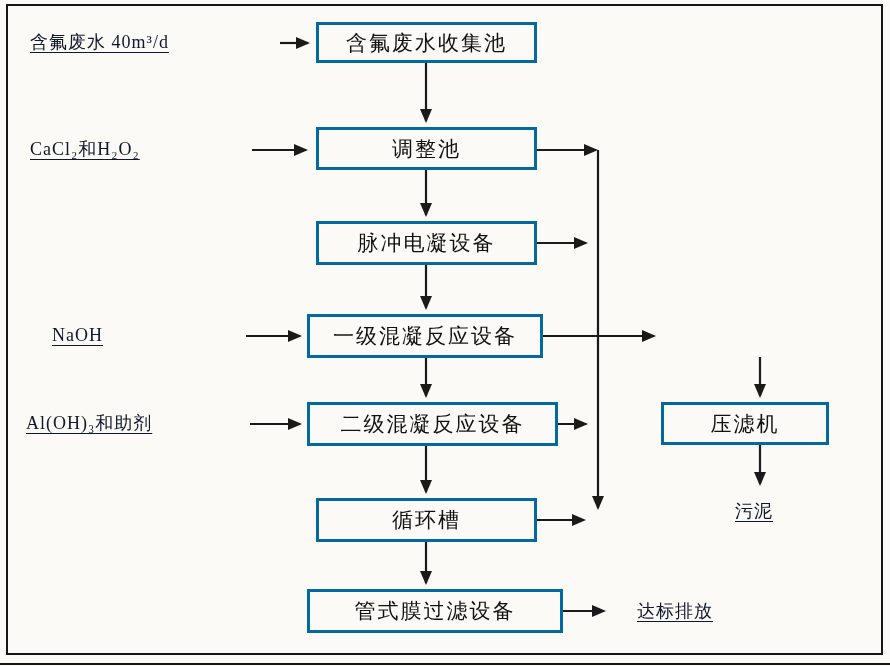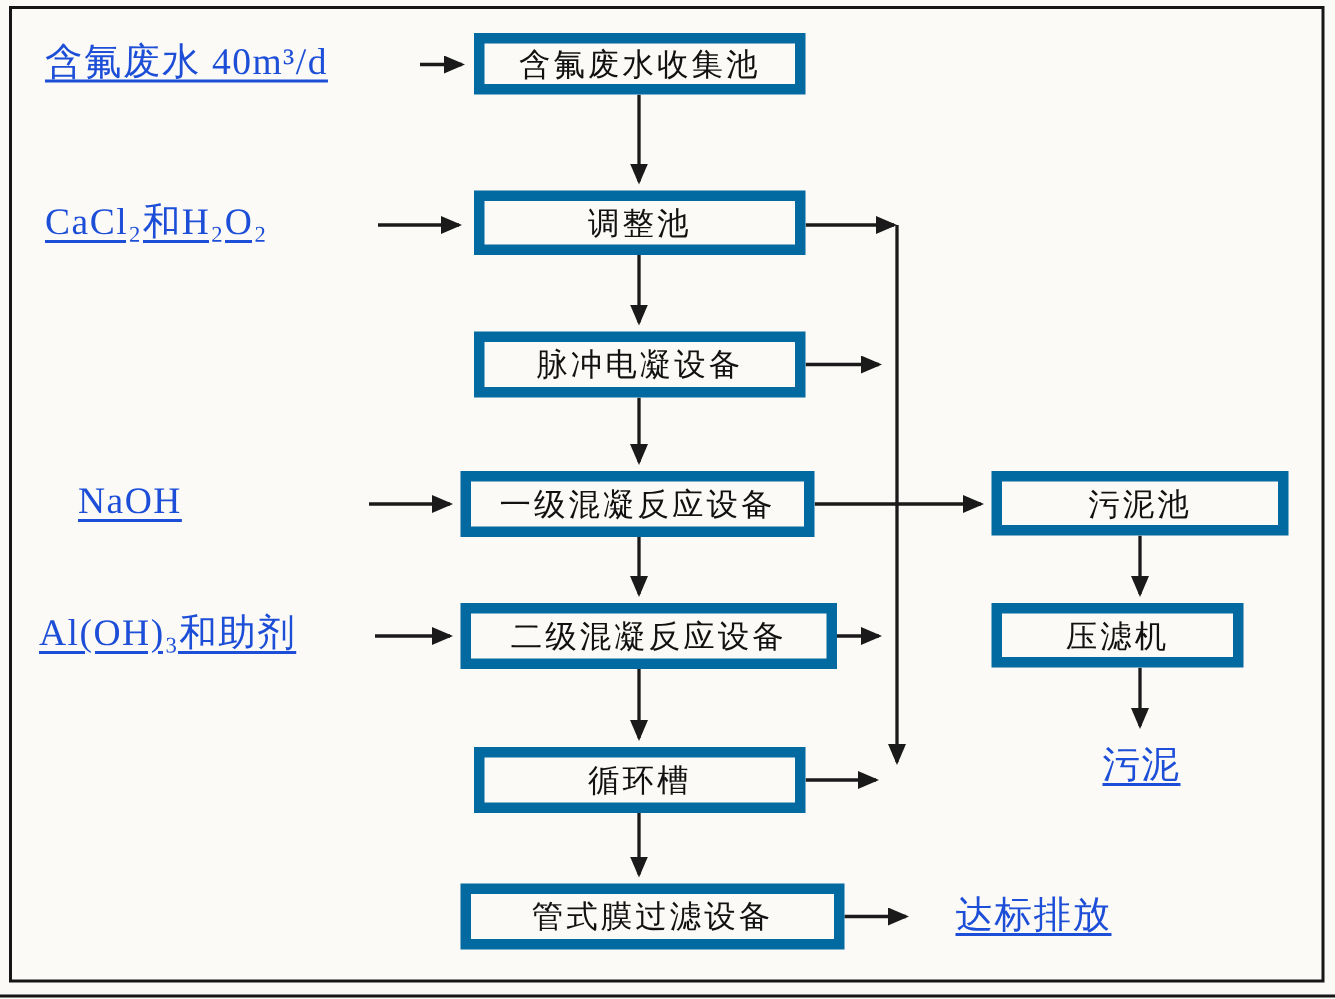--- a/index.html
+++ b/index.html
@@ -30,37 +30,37 @@
     background: #161616;
   }
 
   .arrows {
     position: absolute;
     left: 0; top: 0;
   }
 
   .box {
     position: absolute;
-    border: 7px solid #0369a1;
+    border: 3px solid #0369a1;
     background: #fbfaf6;
     display: flex;
     align-items: center;
     justify-content: center;
     font-size: 21px;
     letter-spacing: 2px;
     white-space: nowrap;
     color: #111;
   }
 
   .lbl {
     position: absolute;
-    font-size: 25px;
+    font-size: 18px;
     letter-spacing: 1px;
     white-space: nowrap;
-    color: #1d4ed8;
+    color: #0f172a;
     text-decoration: underline;
     text-underline-offset: 4px;
     line-height: 26px;
   }
 
   .ln { stroke: #1a1a1a; stroke-width: 2.2; }
 </style>
 </head>
 <body>
 
@@ -102,21 +102,20 @@
   </svg>
 
   <div class="box" style="left:316px; top:22px;  width:221px; height:41px;">含氟废水收集池</div>
   <div class="box" style="left:316px; top:221px; width:221px; height:44px;">脉冲电凝设备</div>
   <div class="box" style="left:316px; top:127px; width:221px; height:43px;">调整池</div>
   <div class="box" style="left:307px; top:314px; width:236px; height:44px;">一级混凝反应设备</div>
   <div class="box" style="left:307px; top:402px; width:251px; height:44px;">二级混凝反应设备</div>
   <div class="box" style="left:316px; top:498px; width:221px; height:44px;">循环槽</div>
   <div class="box" style="left:307px; top:589px; width:256px; height:44px;">管式膜过滤设备</div>
 
-  <div class="box" style="left:661px; top:314px; width:198px; height:43px;">污泥池</div>
   <div class="box" style="left:661px; top:402px; width:168px; height:43px;">压滤机</div>
 
   <div class="lbl" style="left:30px; top:29px;">含氟废水 40m³/d</div>
   <div class="lbl" style="left:30px; top:136px;">CaCl₂和H₂O₂</div>
   <div class="lbl" style="left:52px; top:322px;">NaOH</div>
   <div class="lbl" style="left:26px; top:410px;">Al(OH)₃和助剂</div>
 
   <div class="lbl" style="left:735px; top:498px;">污泥</div>
   <div class="lbl" style="left:637px; top:598px;">达标排放</div>
 

